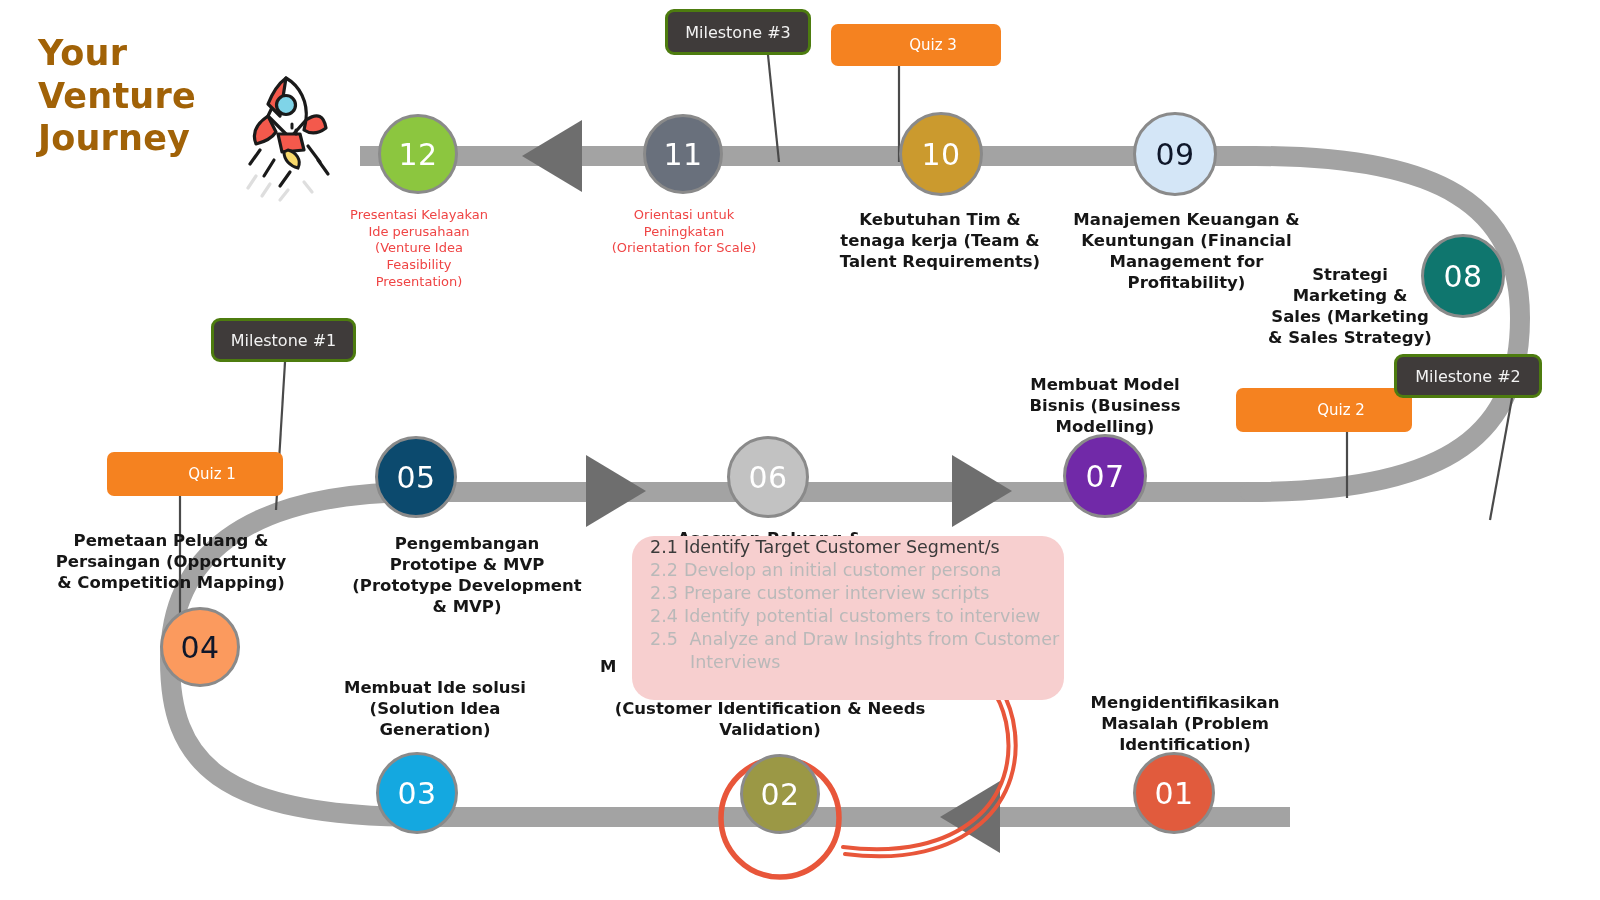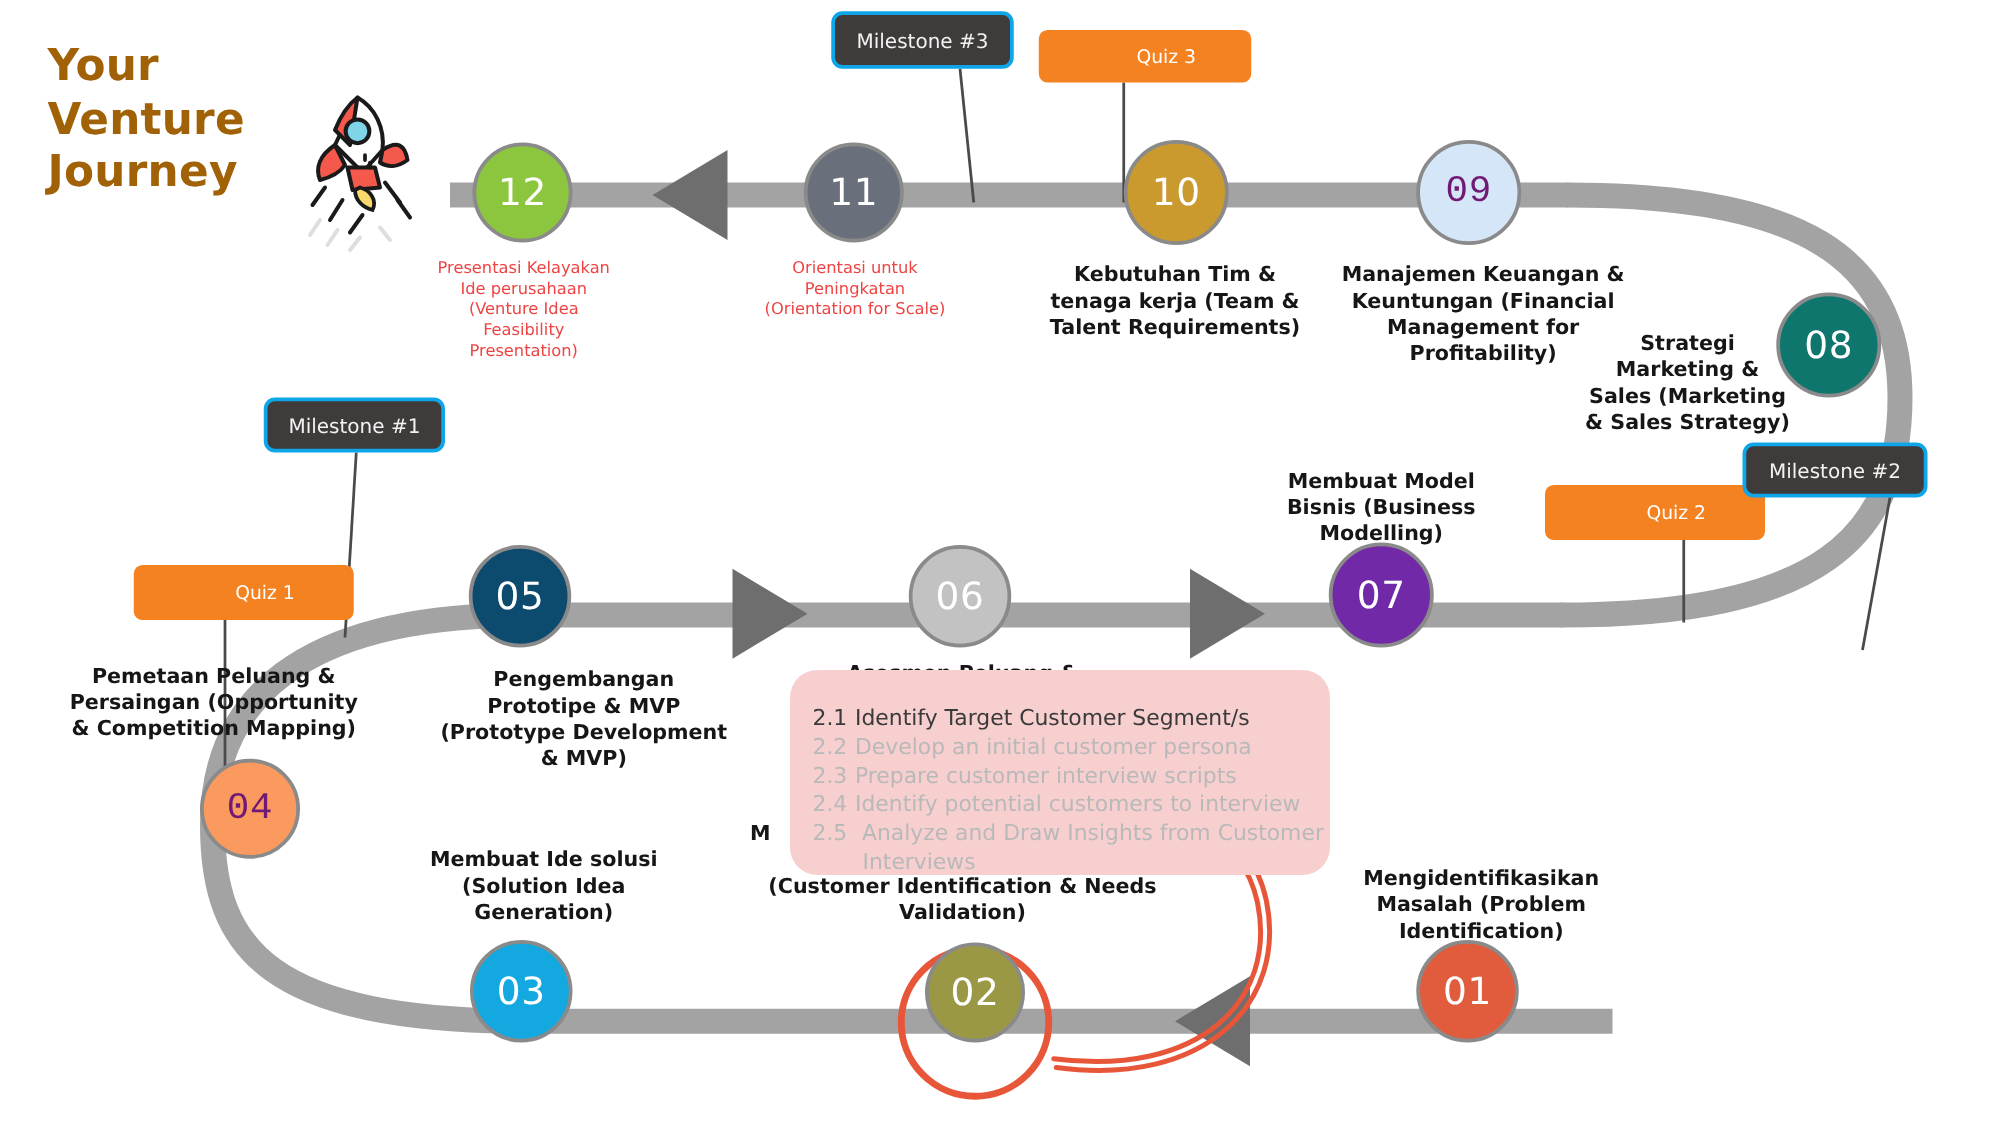--- a/index.html
+++ b/index.html
@@ -22,21 +22,21 @@
 
   
   .node{
     position:absolute;border-radius:50%;
     border:3px solid #8A8A8A;
     box-sizing:border-box;
     display:flex;align-items:center;justify-content:center;
     font-family:"DejaVu Sans","Liberation Sans",sans-serif;
     font-size:30px;font-weight:400;letter-spacing:.5px;
   }
-  .node.lbltxt-dark{color:#701a75;font-family:Liberation Mono, monospace;}
+  .node.lbltxt-dark{color:#0f172a;}
   .node.lbltxt-light{color:#FFFFFF;}
 
   
   .cap{
     position:absolute;text-align:center;
     font-family:"DejaVu Sans","Liberation Sans",sans-serif;
     color:#161616;line-height:1.28;
   }
   .cap.bold{font-weight:bold;font-size:16.5px;}
   .cap.reg{font-weight:400;font-size:13px;color:#ef4444;}
@@ -44,32 +44,32 @@
   
   .quiz{
     position:absolute;background:#F58220;border-radius:7px;
     display:flex;align-items:center;justify-content:center;
     color:#ffffff;font-size:15px;font-weight:400;
     font-family:"DejaVu Sans","Liberation Sans",sans-serif;
     padding-left:34px;
   }
   
   .ms{
-    position:absolute;background:#3F3B3A;border:3px solid #0ea5e9;
+    position:absolute;background:#3F3B3A;border:3px solid #4d7c0f;
     border-radius:9px;box-sizing:border-box;
     display:flex;align-items:center;justify-content:center;
     color:#F2F2F2;font-size:16px;font-weight:400;
     font-family:"DejaVu Sans","Liberation Sans",sans-serif;
   }
 
   
   .callout{
     position:absolute;left:632px;top:536px;width:432px;height:164px;
     background:#F7CFCF;border-radius:22px;
-    padding:28px 16px 10px 18px;box-sizing:border-box;
+    padding:0 16px 10px 18px;box-sizing:border-box;
     font-family:"DejaVu Sans","Liberation Sans",sans-serif;
   }
   .co-row{display:flex;font-size:17.5px;line-height:1.32;white-space:pre;}
   .co-row .num{min-width:34px;}
   .co-row.active{color:#3A3A3A;}
   .co-row.dim{color:#B9B9B9;}
   .co-cont{color:#B9B9B9;font-size:17.5px;line-height:1.32;padding-left:40px;}
 </style>
 </head>
 <body>

